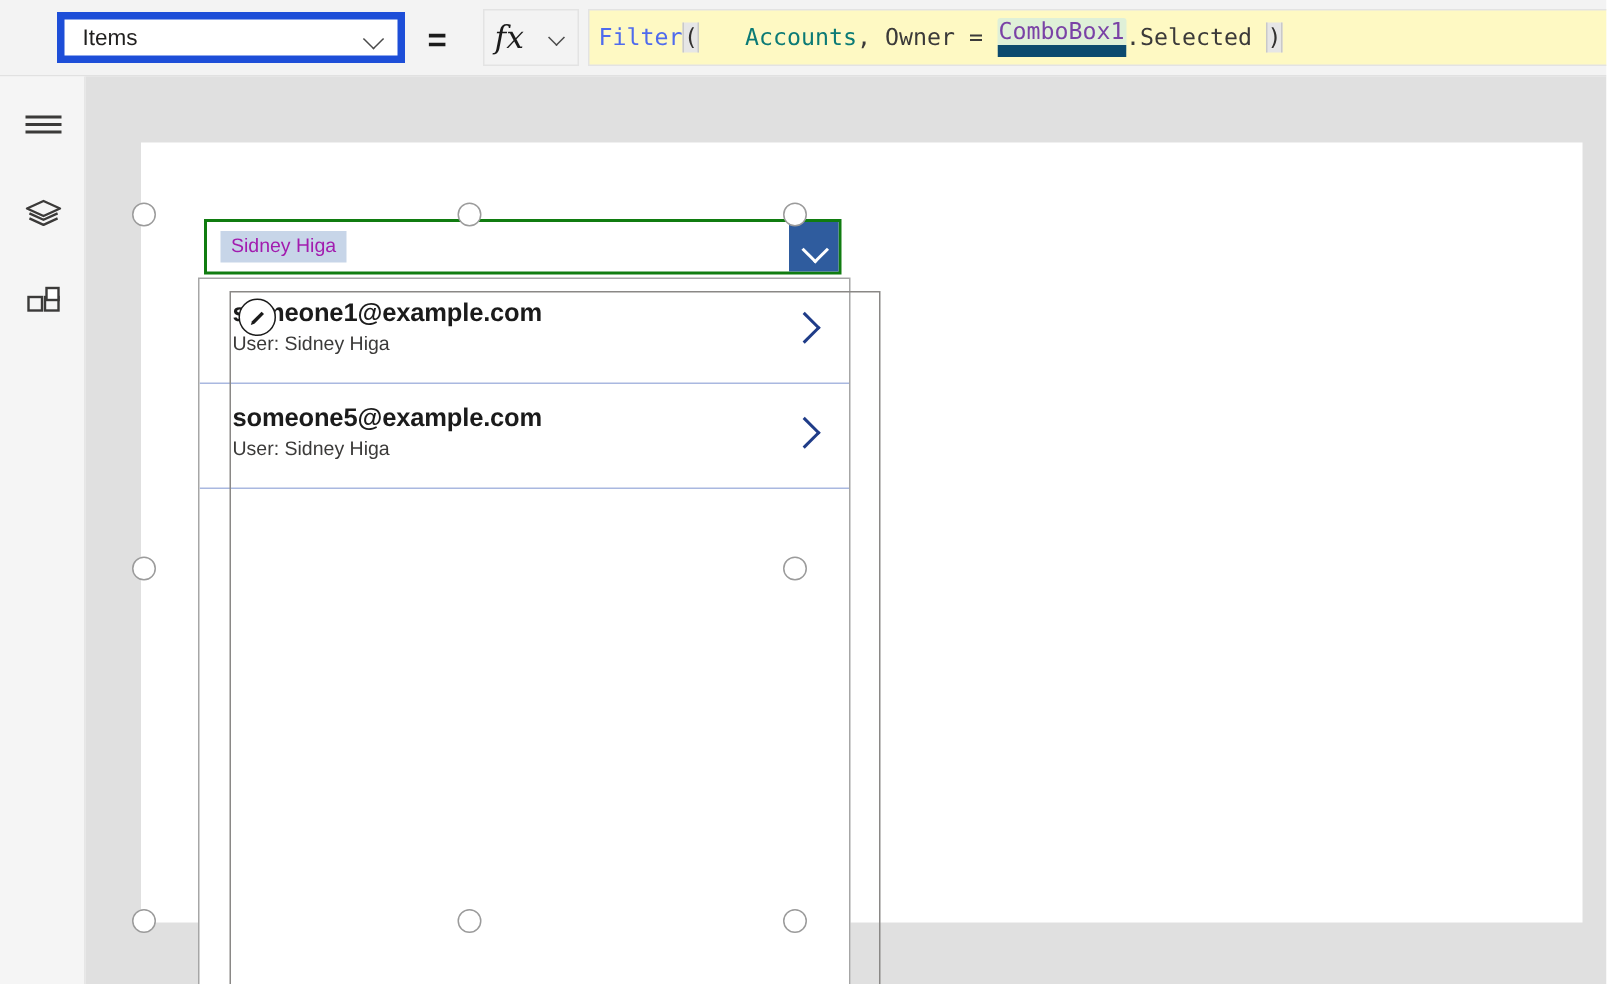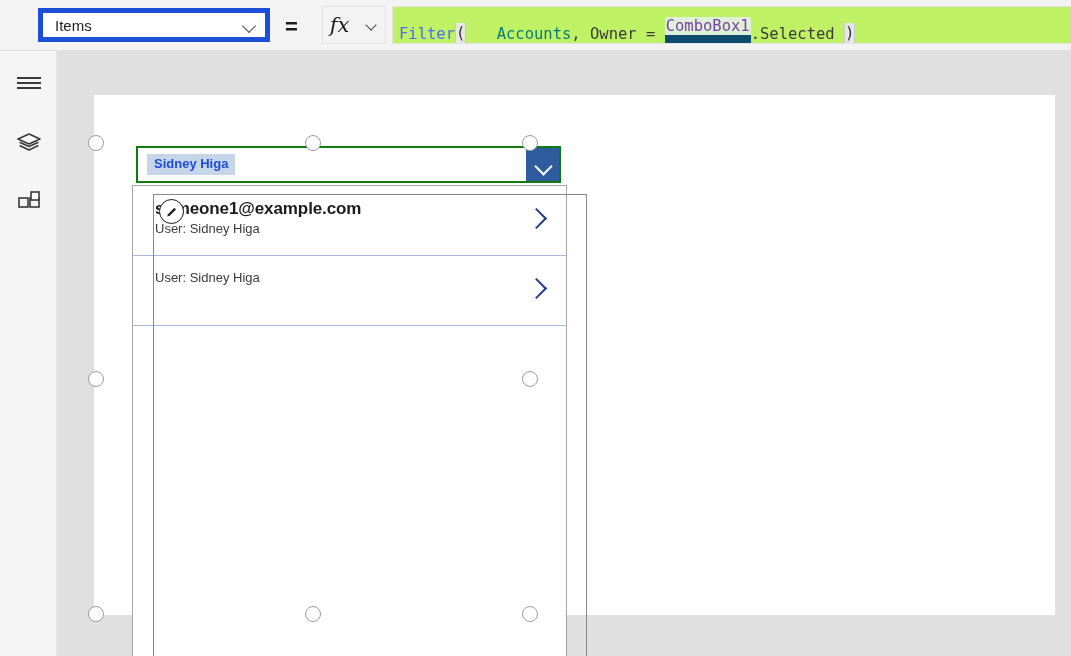--- a/index.html
+++ b/index.html
@@ -65,24 +65,24 @@
   }
   .fx-button .chev-down { width: 12px; height: 12px; }
   .fx-button .chev-down::before {
     left: 1px; top: 2px; width: 7px; height: 7px;
     border-right-width: 1.3px; border-bottom-width: 1.3px;
   }
 
   .formula-input {
     position: absolute; left: 392px; top: 6px;
     width: 679px; height: 38px;
-    background: #bef264;
+    background: #fef9c3;
     border: 1px solid #e3e3e3;
     border-right: none;
-    display: flex; align-items: flex-end;
+    display: flex; align-items: center;
     padding-left: 6px;
     font-family: "DejaVu Sans Mono", monospace;
     font-size: 15.5px;
     white-space: pre;
     cursor: text;
   }
   .tok { font-family: "DejaVu Sans Mono", monospace; font-size: 15.5px; }
   .tok-fn     { color: #4f6bed; }
   .tok-table  { color: #0b7a75; margin-left: 21px; }
   .tok-ident  { color: #3b3a39; }
@@ -145,26 +145,25 @@
     position: absolute; left: 42px; top: 51px;
     width: 425px; height: 37px;
     background: #ffffff;
     border: 2px solid #107c10;
     display: flex; align-items: center;
     cursor: pointer;
   }
   .cb-chip {
     margin-left: 9px;
     background: #c7d5e8;
-    color: #1d4ed8;
+    color: #a21caf;
     font-size: 13px;
     padding: 3px 7px 4px 7px;
     font-family: "Liberation Sans", sans-serif;
     line-height: 1.1;
-    font-weight: bold;
   }
   .cb-drop {
     position: absolute; right: 0; top: 0;
     width: 33px; height: 33px;
     background: #2f5c9e;
     display: flex; align-items: center; justify-content: center;
   }
   .cb-drop-chev { width: 16px; height: 16px; position: relative; }
   .cb-drop-chev::before {
     content: ""; position: absolute;
@@ -303,20 +302,21 @@
         </span>
       </div>
 
       <div class="gallery" id="gallery">
           <div class="gal-item">
             <div class="gal-title">someone1@example.com</div>
             <div class="gal-sub">User: Sidney Higa</div>
             <span class="gal-chev"></span>
           </div>
           <div class="gal-item">
+            <div class="gal-title">someone5@example.com</div>
             <div class="gal-sub">User: Sidney Higa</div>
             <span class="gal-chev"></span>
           </div>
           <div class="gal-item gal-empty"></div>
         </div>
 
     </div>
 
     <div class="edit-badge">
       <svg width="14" height="14" viewBox="0 0 14 14">

